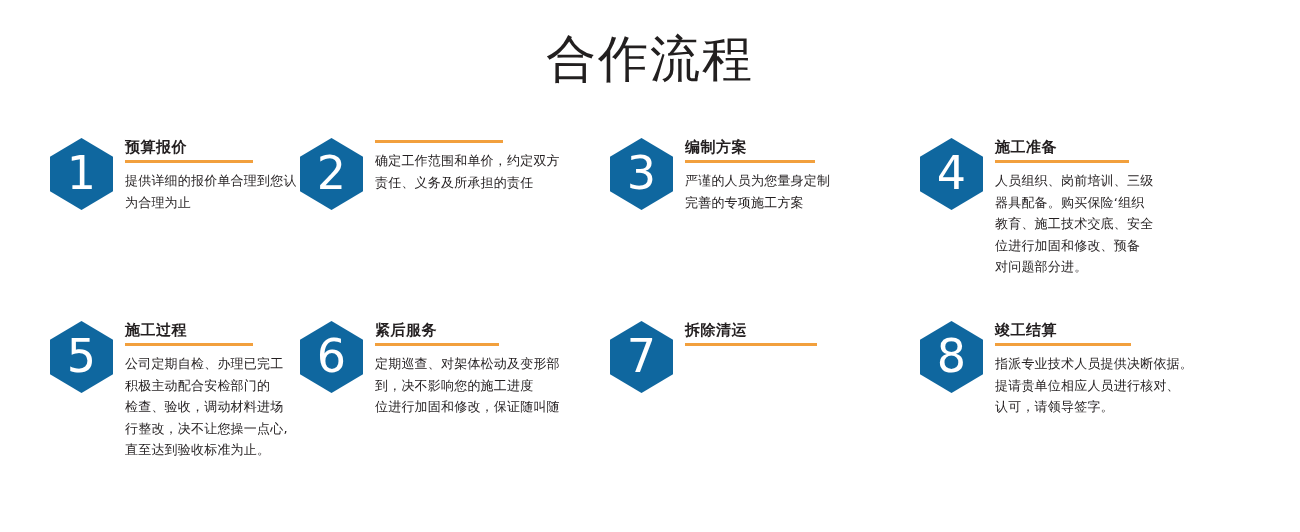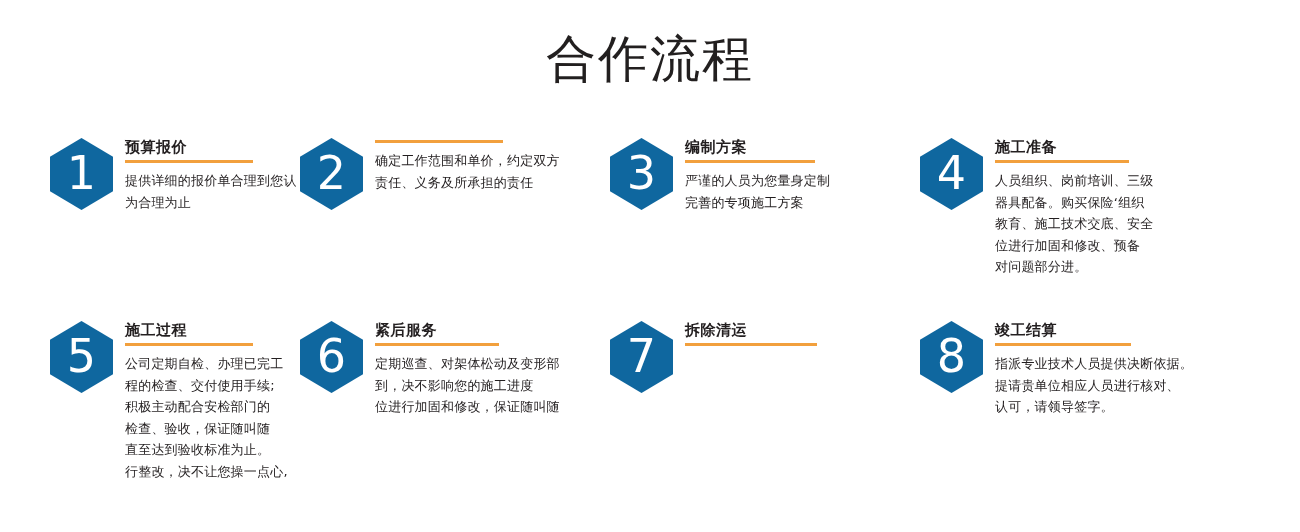--- a/index.html
+++ b/index.html
@@ -202,25 +202,24 @@
 
       <div class="step col-0">
         <div class="hex">
           <span class="hex-num">5</span>
         </div>
         <div class="step-text">
           <div class="step-title">施工过程</div>
           <div class="step-rule rule-w5"></div>
           <div class="step-desc">
             <span class="ln">公司定期自检、办理已完工</span>
-            <span class="ln">程的检查、交付使用手续;</span>
             <span class="ln">积极主动配合安检部门的</span>
-            <span class="ln">检查、验收，保证随叫随</span>
+            <span class="ln">检查、验收，调动材料进场</span>
+            <span class="ln">行整改，决不让您操一点心,</span>
             <span class="ln">直至达到验收标准为止。</span>
-            <span class="ln">行整改，决不让您操一点心,</span>
           </div>
         </div>
       </div>
 
       <div class="step col-1">
         <div class="hex">
           <span class="hex-num">6</span>
         </div>
         <div class="step-text">
           <div class="step-title">紧后服务</div>

